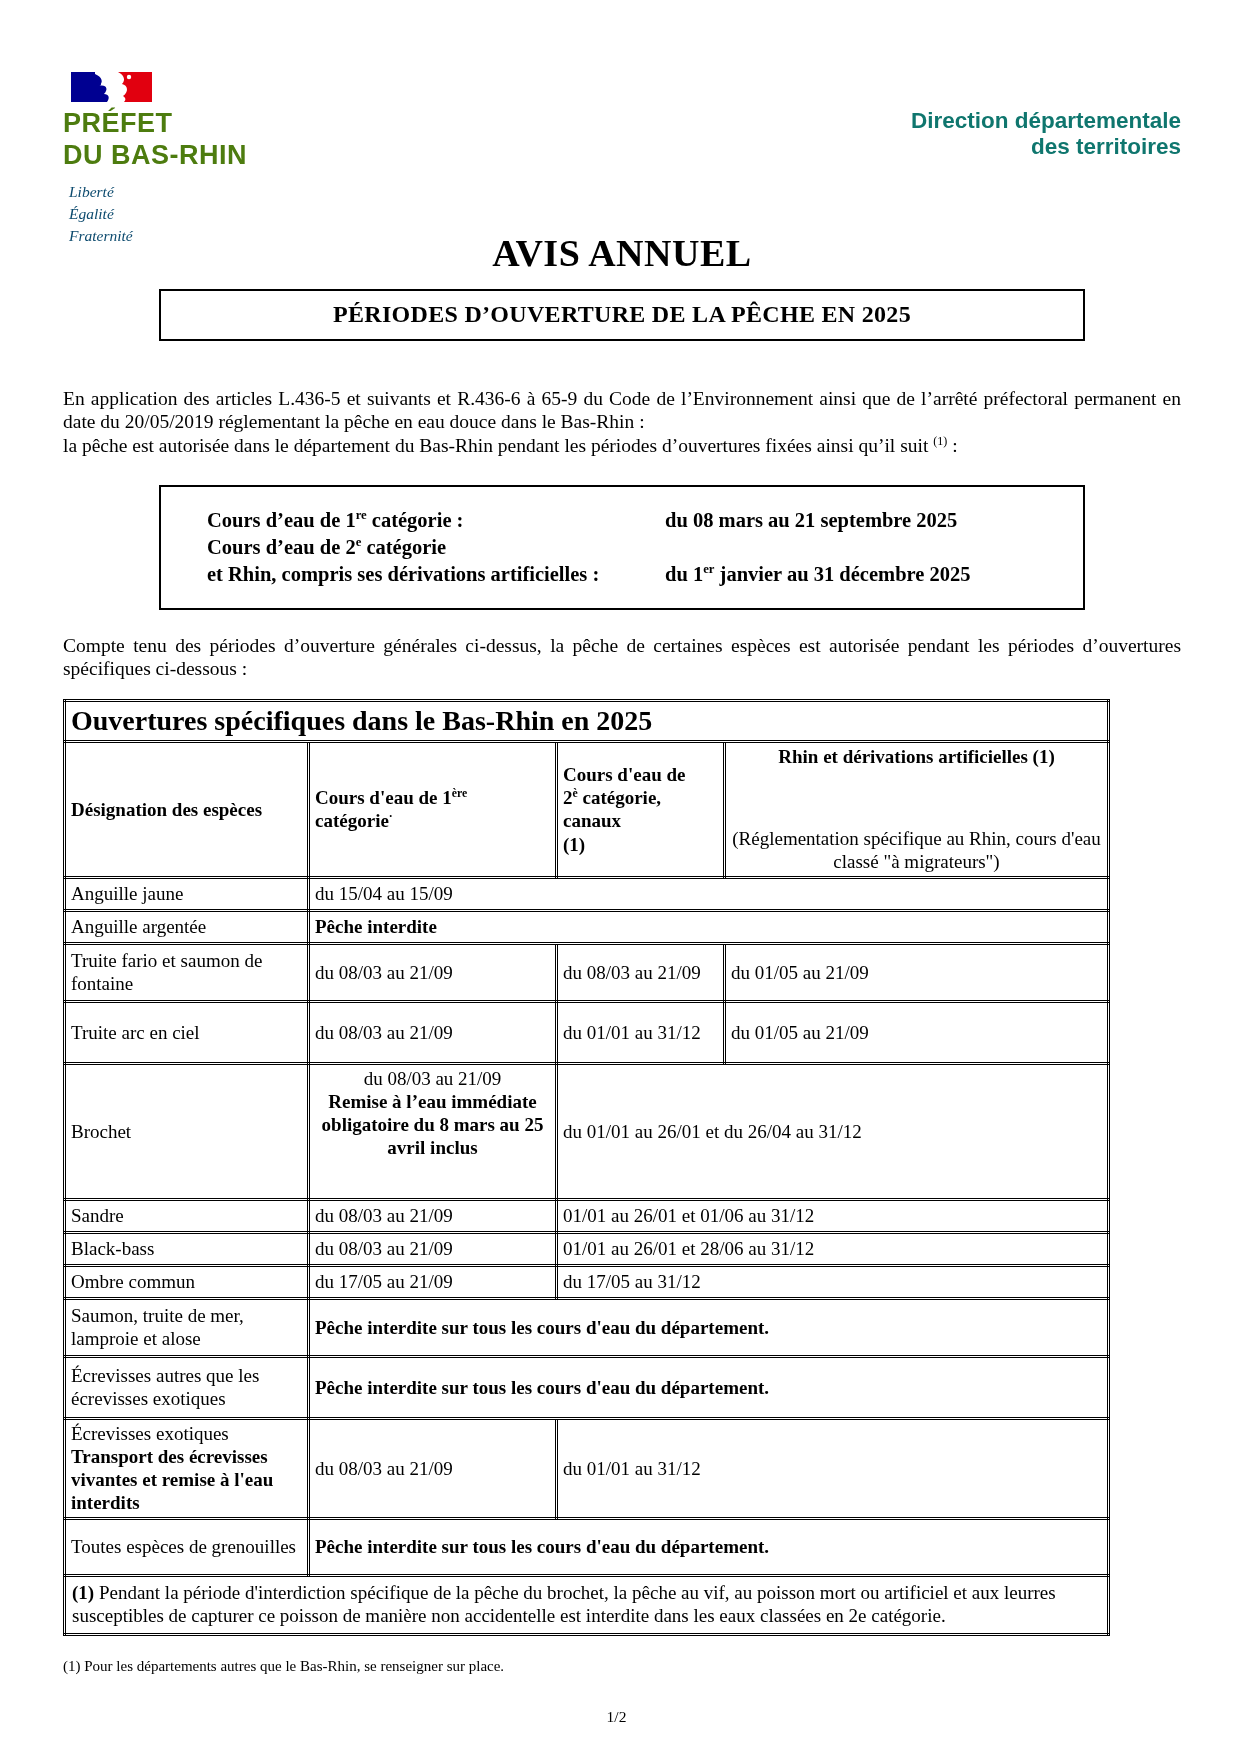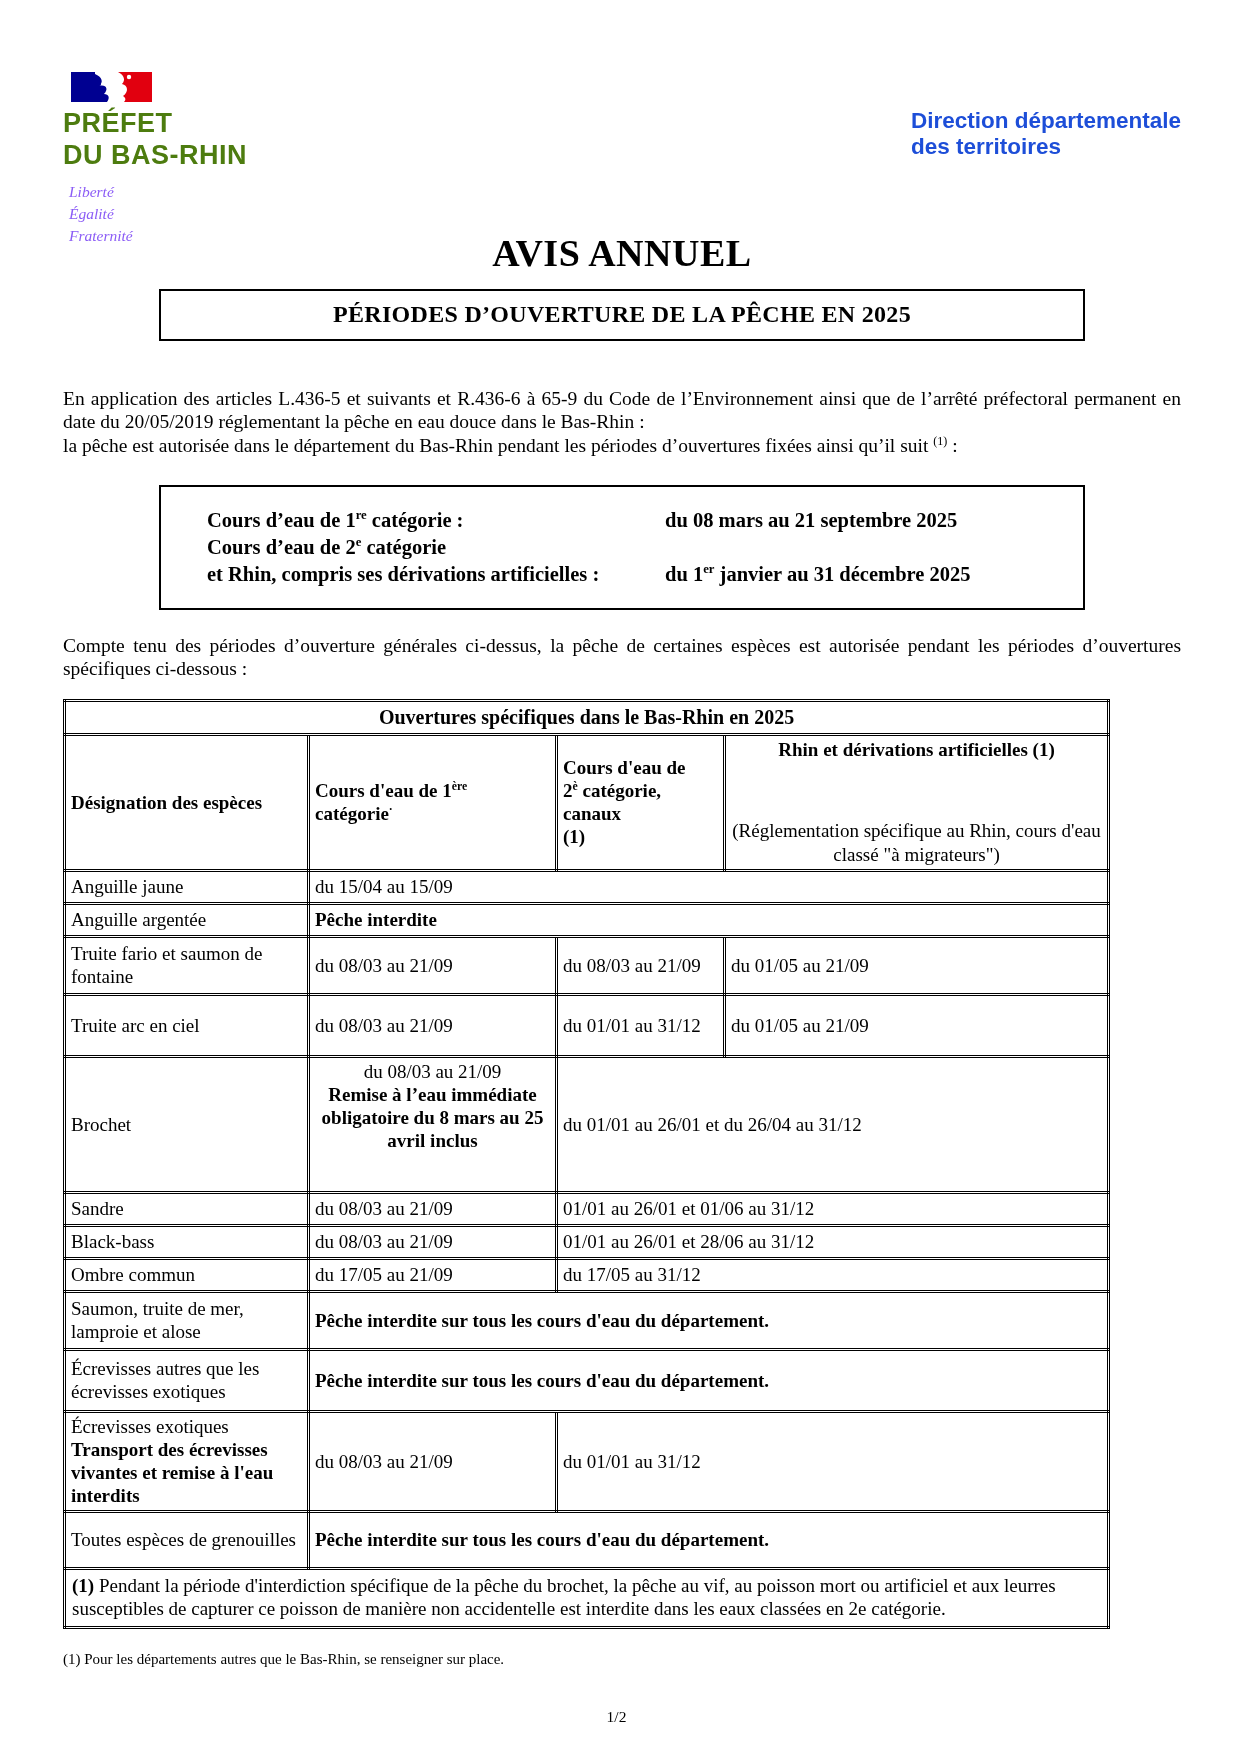--- a/index.html
+++ b/index.html
@@ -25,30 +25,30 @@
     font-size: 27px;
     letter-spacing: 0.5px;
     line-height: 1.18;
     color: #4d7c0f;
   }
   .motto {
     margin-top: 9px; margin-left: 6px;
     font-style: italic;
     font-size: 15.5px;
     line-height: 1.42;
-    color: #8b5cf6;
+    color: #0c4a6e;
   }
   .direction {
     margin-top: 36px;
-    text-align: left;
+    text-align: right;
     font-family: "Liberation Sans", sans-serif;
     font-weight: bold;
     font-size: 22.5px;
     line-height: 1.15;
-    color: #1d4ed8;
+    color: #0f766e;
   }
   
   .doc-title {
     margin-top: -16px;
     text-align: center;
     font-weight: bold;
     font-size: 38px;
     letter-spacing: 0.5px;
   }
   .subtitle-box {
@@ -88,21 +88,21 @@
     table-layout: fixed;
     width: 1044px;
     font-size: 19px;
   }
   .open-table td {
     border: 3px double #000;
     padding: 2px 5px;
     vertical-align: middle;
     line-height: 1.22;
   }
-  .caption-cell { font-weight: bold; font-size: 20px; height: 34px; text-align: center; }
+  .caption-cell { font-weight: bold; font-size: 28px; height: 34px; }
   .th { font-weight: bold; }
   .hrow td { height: 136px; }
   .rhin-wrap { display:flex; flex-direction:column; justify-content:space-between; min-height:128px; }
   .rhin-note { font-weight: normal; }
   .b { font-weight: bold; }
   .top { vertical-align: top !important; text-align: center; }
   td.species { }
   .r-small td { height: 33px; }
   .r-fario td { height: 58px; }
   .r-arc td { height: 62px; }

